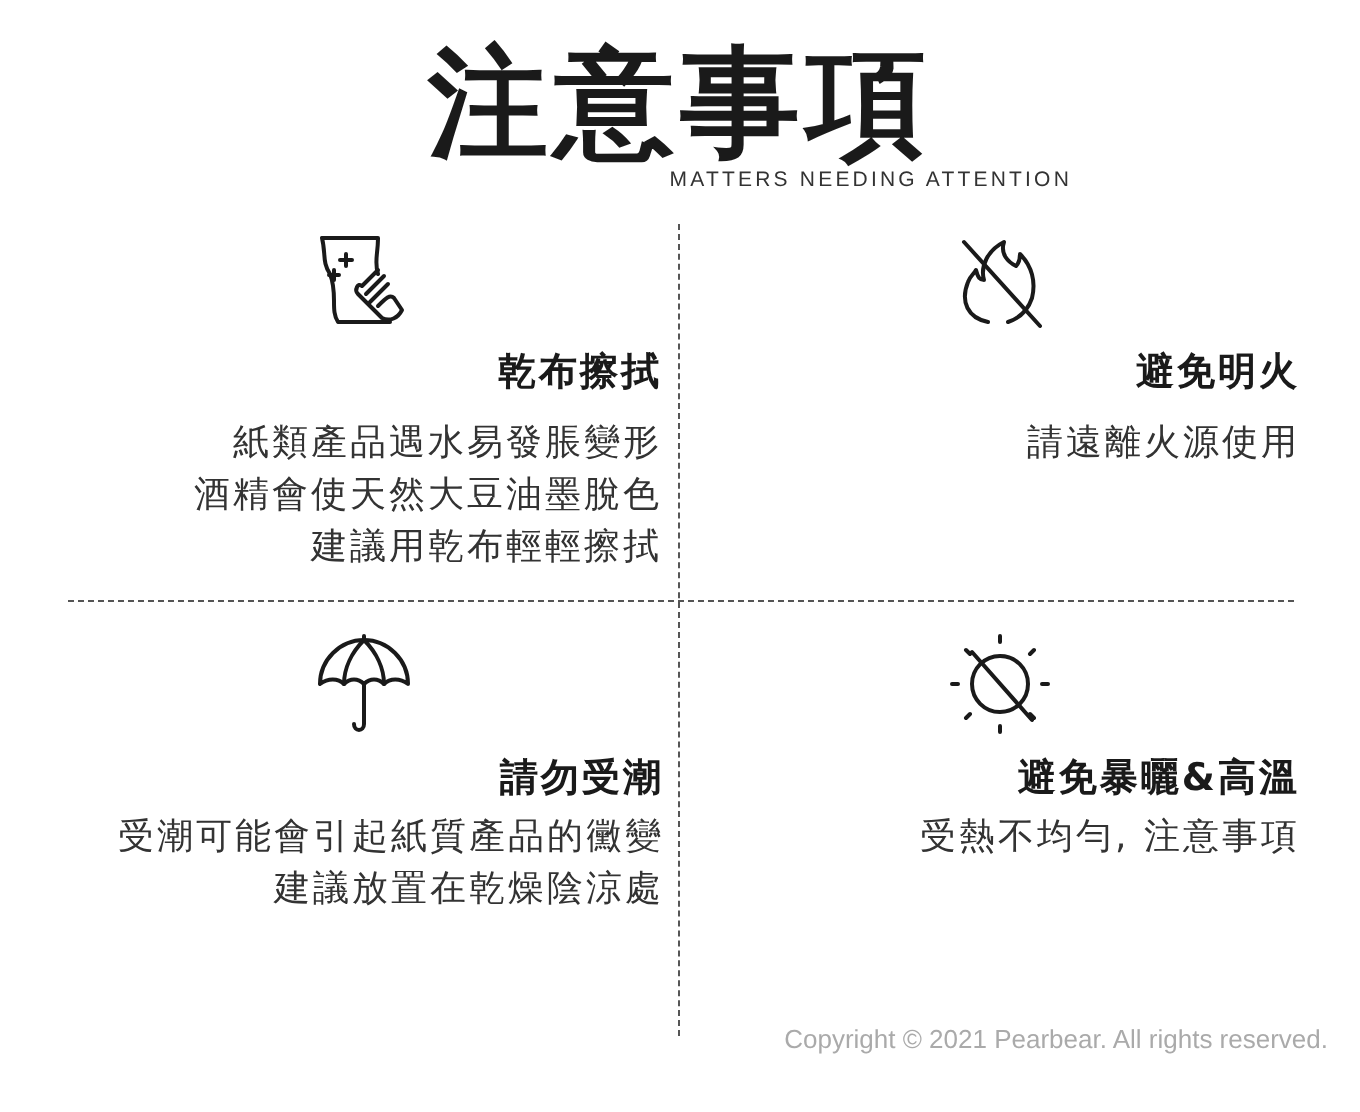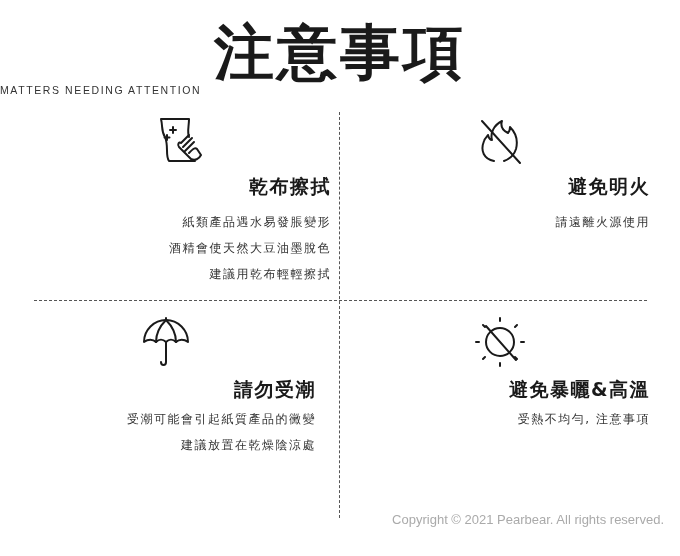--- a/index.html
+++ b/index.html
@@ -5,35 +5,35 @@
     html, body { margin: 0; padding: 0; }
     body {
       width: 680px; height: 556px; background: #ffffff; position: relative; overflow: hidden;
       font-family: "DejaVu Sans", sans-serif; color: #222;
     }
     .title {
       position: absolute; left: 0; width: 680px; top: 26px; text-align: center;
       font-size: 60px; font-weight: bold; color: #1a1a1a; letter-spacing: 3px; line-height: 52px;
     }
     .subtitle {
-      position: absolute; left: 0; width: 536px; top: 84px; text-align: left;
+      position: absolute; left: 0; width: 536px; top: 84px; text-align: right;
       font-family: "Liberation Sans", sans-serif; font-size: 10.5px; letter-spacing: 1.6px; color: #333;
     }
     .vline {
       position: absolute; left: 339px; top: 112px; height: 406px; width: 0;
       border-left: 1.3px dashed #555;
     }
     .hline {
       position: absolute; left: 34px; top: 300px; width: 613px; height: 0;
       border-top: 1.3px dashed #555;
     }
     .cell { position: absolute; width: 300px; text-align: right; }
     .icon { display: block; margin: 0 auto; }
     .cell-title { font-size: 19px; font-weight: bold; color: #1a1a1a; letter-spacing: 1.5px; line-height: 26px; }
-    .cell-lines { margin-top: 10px; font-size: 12px; color: #333; letter-spacing: 1.5px; line-height: 26px; }
+    .cell-lines { margin-top: 10px; font-size: 18px; color: #333; letter-spacing: 1.5px; line-height: 26px; }
     .copyright {
       position: absolute; right: 16px; top: 512px; font-family: "Liberation Sans", sans-serif;
       font-size: 13px; color: #aaa;
     }
   </style>
 </head>
 <body>
 
 <div class="title">注意事項</div>
 <div class="subtitle">MATTERS NEEDING ATTENTION</div>
@@ -60,21 +60,21 @@
   <svg class="icon" width="60" height="56" viewBox="0 0 60 56" fill="none" stroke="#1a1a1a" stroke-width="2" stroke-linecap="round" stroke-linejoin="round">
     <path d="M24 48 C14 46 10 38 14 28 C15 25 17 24 18 22 C19 26 20 27 22 27 C20 20 24 12 32 8 C30 14 34 18 38 20 C40 18 40 16 40 14 C46 20 48 28 46 36 C44 42 40 46 34 48"></path>
     <path d="M12 8 L50 50"></path>
   </svg>
   <div class="cell-title" style="margin-top:4px;">避免明火</div>
   <div class="cell-lines">
     <div>請遠離火源使用</div>
   </div>
 </div>
 
-<div class="cell" style="left:16px; top:314px;">
+<div class="cell" style="left:32px; top:314px;">
   <svg class="icon" width="60" height="56" viewBox="0 0 60 56" fill="none" stroke="#1a1a1a" stroke-width="2" stroke-linecap="round" stroke-linejoin="round">
     <path d="M30 4 L30 6"></path>
     <path d="M8 28 C8 16 18 6 30 6 C42 6 52 16 52 28 C48 25 43 25 40 28 C37 25 33 25 30 28 C27 25 23 25 20 28 C17 25 12 25 8 28 Z"></path>
     <path d="M30 6 C24 12 20 20 20 28 M30 6 C36 12 40 20 40 28"></path>
     <path d="M30 28 L30 48 C30 52 25 52 25 48"></path>
   </svg>
   <div class="cell-title" style="margin-top:6px;">請勿受潮</div>
   <div class="cell-lines" style="margin-top:4px;">
     <div>受潮可能會引起紙質產品的黴變</div>
     <div>建議放置在乾燥陰涼處</div>

